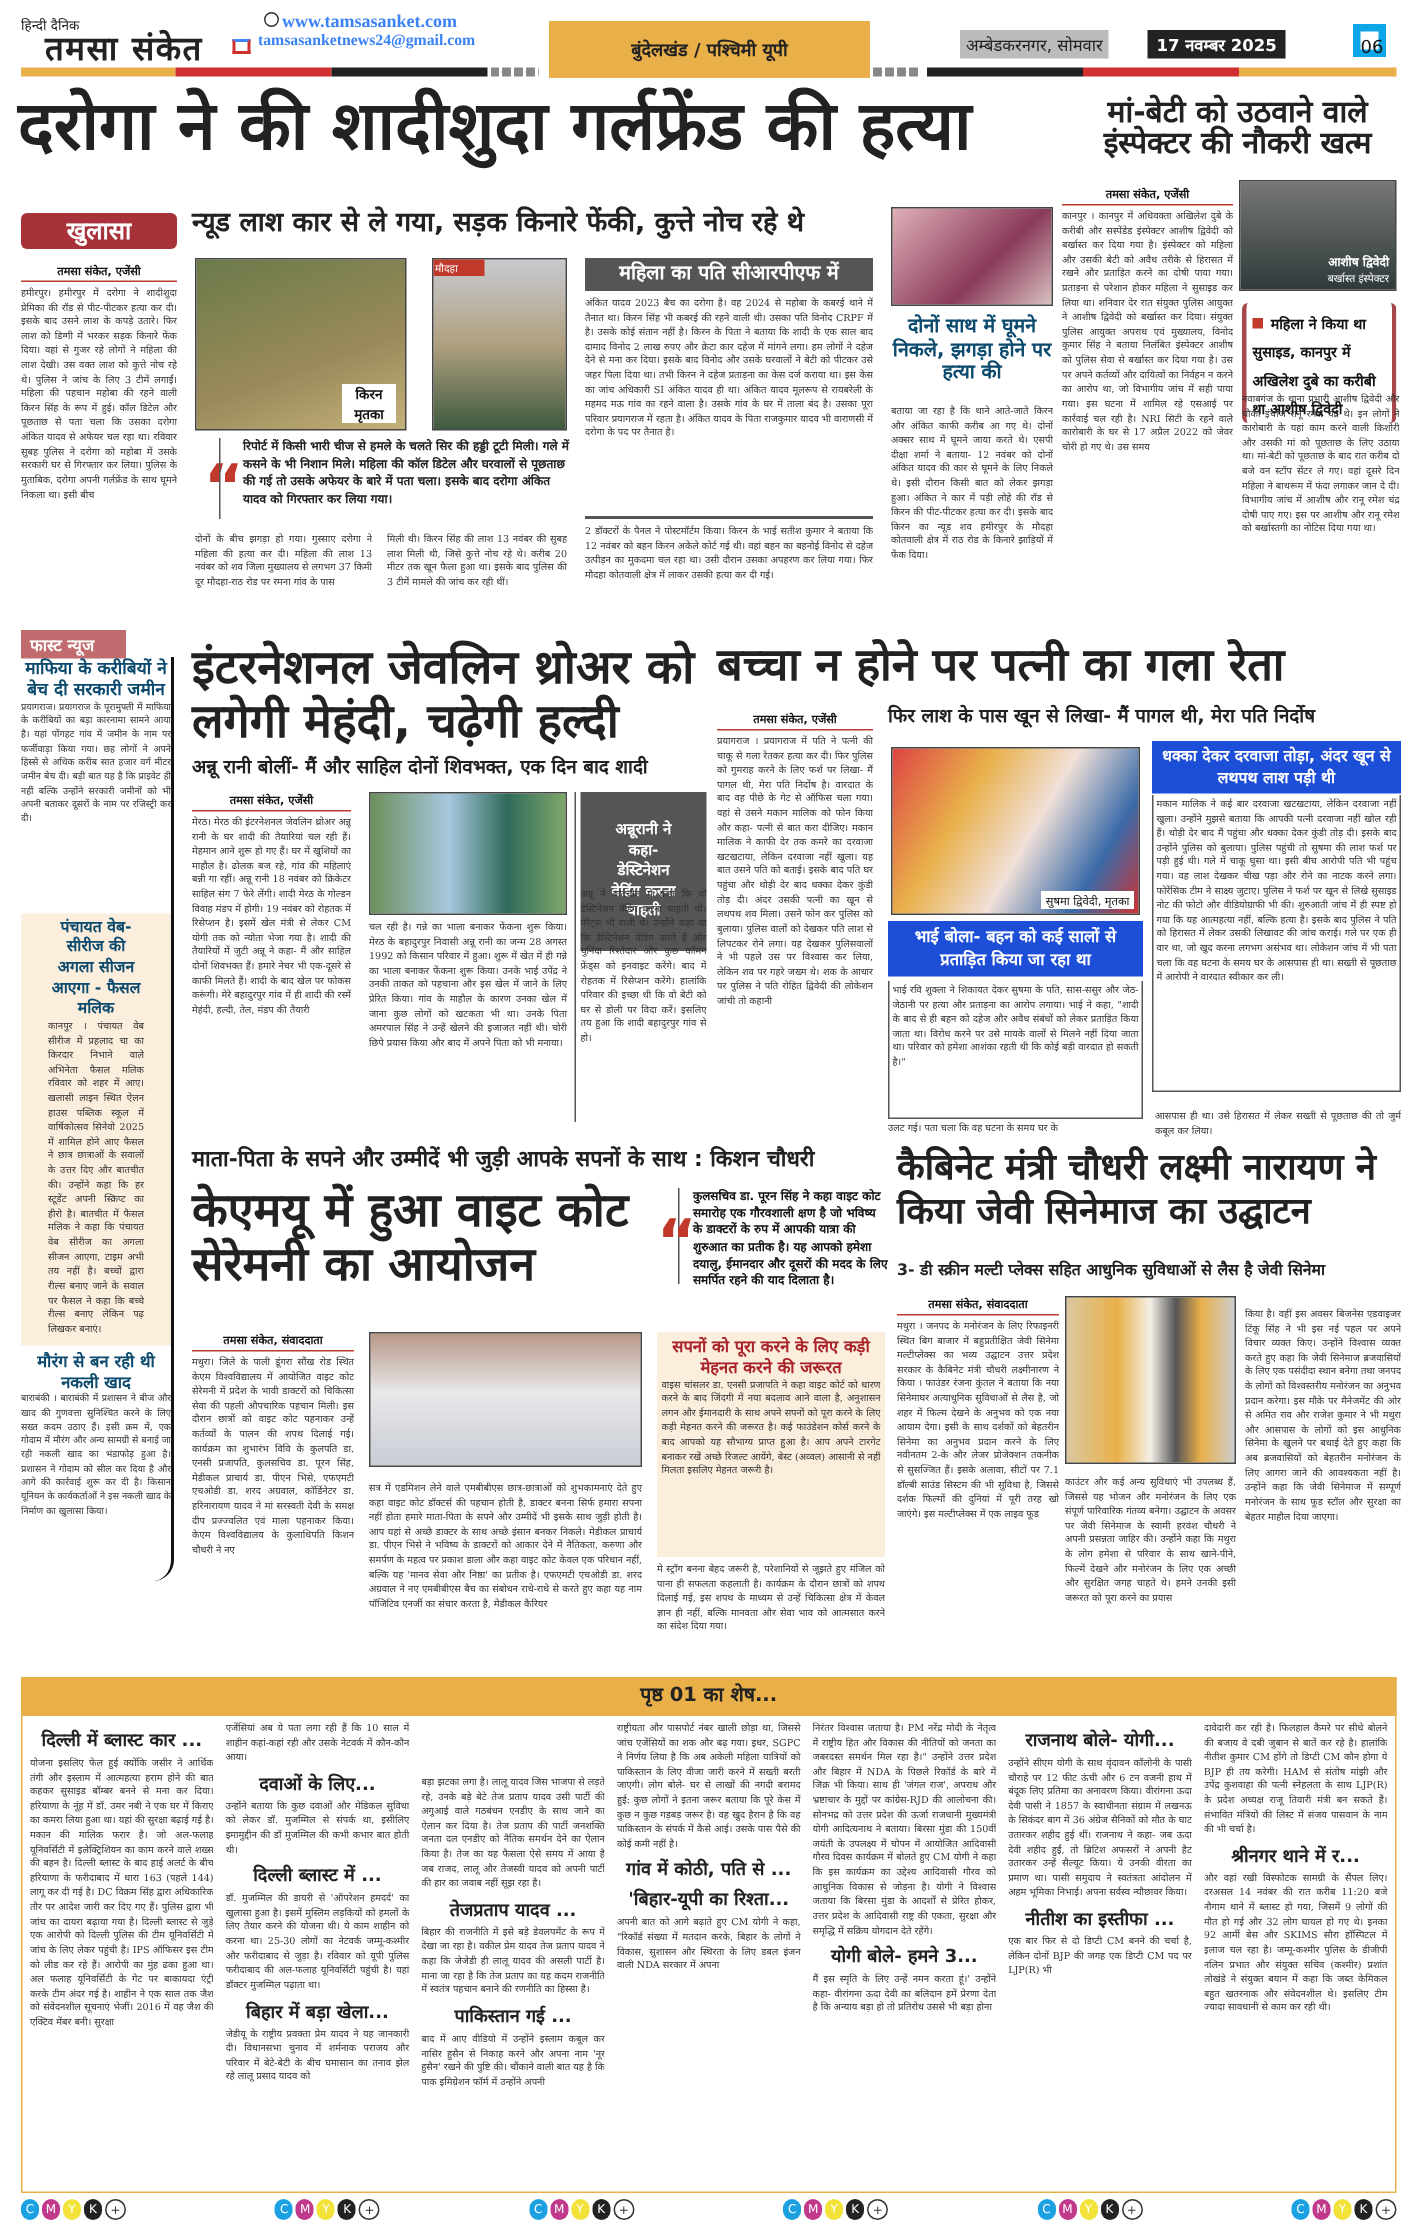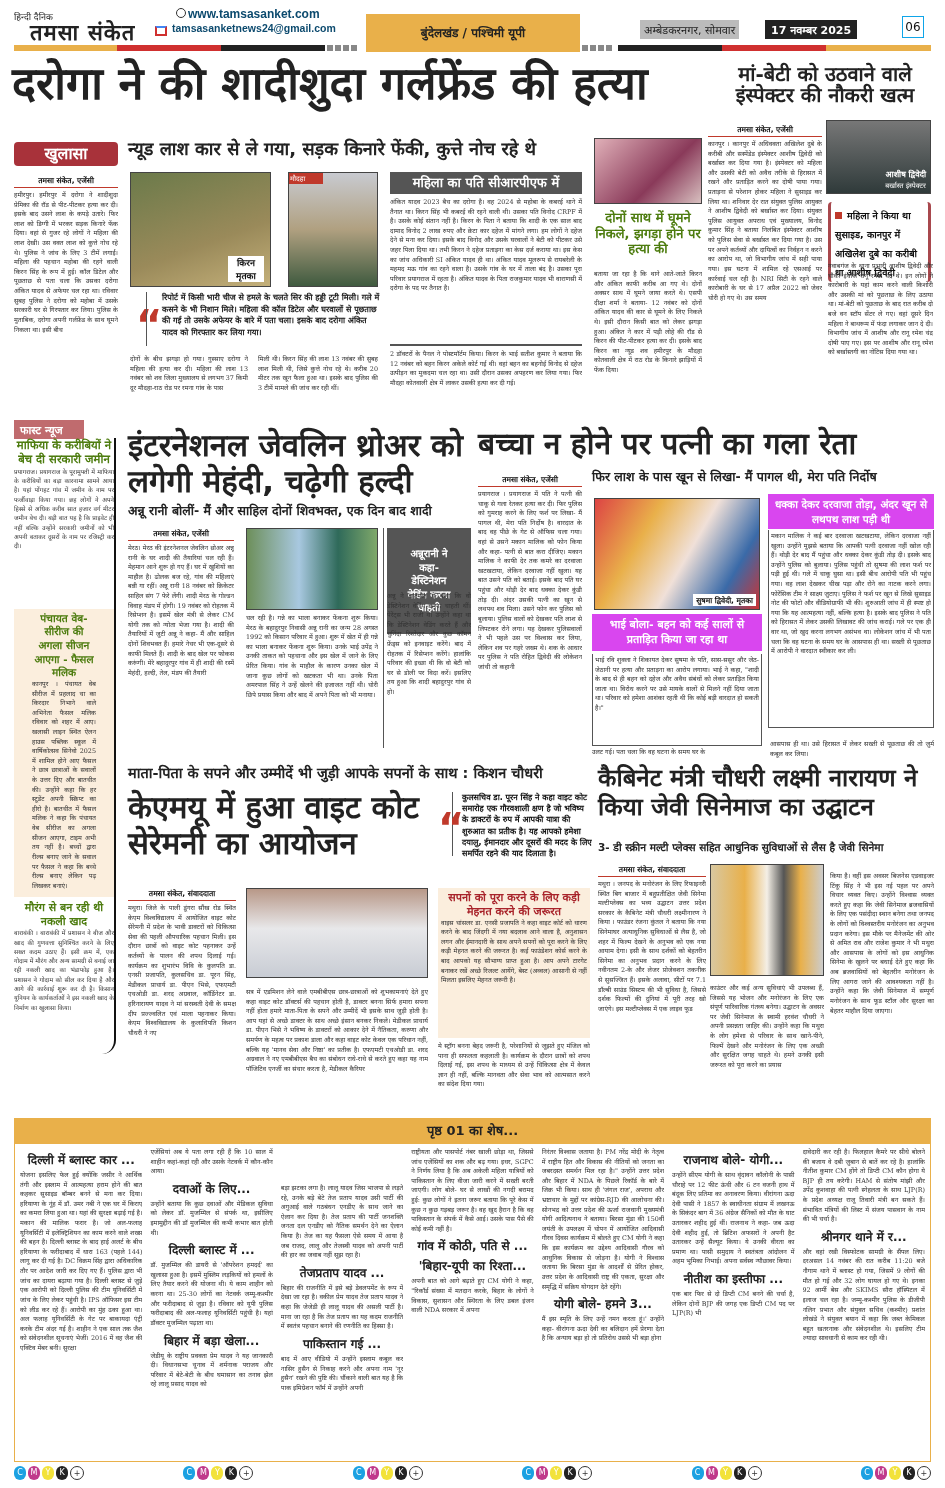--- a/index.html
+++ b/index.html
@@ -1,31 +1,31 @@
 <!DOCTYPE html>
 <html><head>
 <meta charset="utf-8">
 <style>
 *{box-sizing:border-box;margin:0;padding:0}
 body{width:945px;height:1488px;background:#fff;font-family:"DejaVu Sans",sans-serif;color:#111;position:relative;overflow:hidden}
 .abs{position:absolute}
 .hdr-small{font-size:9px;color:#222}
 .brand{font-size:22px;font-weight:bold;color:#222;letter-spacing:1px}
-.web{font-size:12px;font-weight:bold;color:#0c4a6e;font-family:Liberation Sans, sans-serif}
+.web{font-size:12px;font-weight:bold;color:#3b82f6;font-family:Liberation Serif, serif}
 .region{background:#e9b04a;color:#222;font-size:12px;padding:6px 10px;font-weight:bold}
 .dateloc{background:#bbb;color:#222;font-size:11px;padding:2px 4px}
 .datebox{background:#222;color:#fff;font-size:11px;padding:2px 6px;font-weight:bold}
-.pgbox{border:1px solid #0ea5e9;font-size:12px;width:22px;height:22px;text-align:center;line-height:20px}
+.pgbox{border:5px solid #0ea5e9;font-size:12px;width:22px;height:22px;text-align:center;line-height:20px}
 .h1{font-weight:bold;color:#222;font-family:"DejaVu Sans",sans-serif;line-height:1.05}
 .txt{font-size:6.4px;line-height:1.5;color:#333;font-family:"DejaVu Serif",serif;text-align:justify}
 .byline{font-size:7.5px;font-weight:bold;text-align:center;border-bottom:1px solid #c0392b;padding-bottom:2px;margin-bottom:3px}
 .photo{background:linear-gradient(135deg,#7a8a5a,#a09060 50,#5a6a4a);border:1px solid #444}
 .cap-dark{background:#555;color:#fff;font-weight:bold;text-align:center}
-.cap-red{background:#d946ef;color:#fff;font-weight:bold;text-align:center}
-.sub{font-weight:bold;color:#4d7c0f;text-align:center}
+.cap-red{background:#1d4ed8;color:#fff;font-weight:bold;text-align:center}
+.sub{font-weight:bold;color:#0c4a6e;text-align:center}
 .tagbox{background:#a8323a;color:#fff;font-weight:bold;font-size:16px;text-align:center;border-radius:4px}
 .fast{background:#c06b6e;color:#fff;font-size:11px;font-weight:bold;padding:2px 6px}
 .side-beige{background:#fbeedd}
 .orangebar{background:#e9b04a;color:#222;font-weight:bold;font-size:13px;text-align:center}
 .cont-h{font-weight:bold;font-size:12px;text-align:center;color:#222;margin:3px 0}
 .cmyk{display:flex;gap:2px;align-items:center}
 .cmyk span{width:12px;height:14px;border-radius:6px;font-size:8px;text-align:center;line-height:14px;color:#fff}
 .quote{color:#c0392b;font-size:40px;font-weight:bold;line-height:1}
 .vline{border-left:1px solid #555}
 </style>
@@ -123,21 +123,21 @@
 <div class="abs cap-dark" style="left:387px;top:528px;width:84px;font-size:10px;line-height:1.35;padding:19px">अन्नूरानी ने कहा- डेस्टिनेशन वेडिंग करना चाहती</div>
 <div class="abs txt" style="left:387px;top:592px;width:84px;height:156px;overflow:hidden">अन्नू ने बातचीत में कहा कि वो डेस्टिनेशन वेडिंग करना चाहती थीं। पेरेंट्स भी राजी थे। उन्होंने कहा था कि डेस्टिनेशन वेडिंग करते हैं और चुनिंदा रिश्तेदार और कुछ कॉमन फ्रेंड्स को इनवाइट करेंगे। बाद में रोहतक में रिसेप्शन करेंगे। हालांकि परिवार की इच्छा थी कि वो बेटी को घर से डोली पर विदा करें। इसलिए तय हुआ कि शादी बहादुरपुर गांव से हो।</div>
 
 <div class="abs h1" style="left:478px;top:428px;width:460px;font-size:30px;white-space:nowrap">बच्चा न होने पर पत्नी का गला रेता</div>
 <div class="abs h1" style="left:592px;top:470px;width:340px;font-size:12.5px;white-space:nowrap">फिर लाश के पास खून से लिखा- मैं पागल थी, मेरा पति निर्दोष</div>
 <div class="abs" style="left:478px;top:474px;width:104px">
  <div class="byline">तमसा संकेत, एजेंसी</div>
  <div class="txt" style="height:268px;overflow:hidden">प्रयागराज । प्रयागराज में पति ने पत्नी की चाकू से गला रेतकर हत्या कर दी। फिर पुलिस को गुमराह करने के लिए फर्श पर लिखा- मैं पागल थी, मेरा पति निर्दोष है। वारदात के बाद वह पीछे के गेट से ऑफिस चला गया। वहां से उसने मकान मालिक को फोन किया और कहा- पत्नी से बात करा दीजिए। मकान मालिक ने काफी देर तक कमरे का दरवाजा खटखटाया, लेकिन दरवाजा नहीं खुला। यह बात उसने पति को बताई। इसके बाद पति घर पहुंचा और थोड़ी देर बाद धक्का देकर कुंडी तोड़ दी। अंदर उसकी पत्नी का खून से लथपथ शव मिला। उसने फोन कर पुलिस को बुलाया। पुलिस वालों को देखकर पति लाश से लिपटकर रोने लगा। यह देखकर पुलिसवालों ने भी पहले उस पर विश्वास कर लिया, लेकिन शव पर गहरे जख्म थे। शक के आधार पर पुलिस ने पति रोहित द्विवेदी की लोकेशन जांची तो कहानी</div>
 </div>
 <div class="abs photo" style="left:594px;top:498px;width:166px;height:112px;background:linear-gradient(120deg,#d44,#e9b04a 30%,#f0e0d8 55%,#3a6aa8 80%,#c33)">
- <div class="abs" style="right:3px;bottom:3px;background:#fff;font-size:7.5px;font-weight:bold;padding:1px 3px">सुषमा द्विवेदी, मृतका</div>
+ <div class="abs" style="right:3px;bottom:3px;background:#fff;font-size:7.5px;font-weight:normal;padding:1px 3px">सुषमा द्विवेदी, मृतका</div>
 </div>
 <div class="abs cap-red" style="left:592px;top:614px;width:170px;font-size:11px;line-height:1.4;padding:3px">भाई बोला- बहन को कई सालों से प्रताड़ित किया जा रहा था</div>
 <div class="abs txt" style="left:592px;top:654px;width:170px;height:92px;overflow:hidden;border:1px solid #555;border-top:0;padding:2px">भाई रवि शुक्ला ने शिकायत देकर सुषमा के पति, सास-ससुर और जेठ-जेठानी पर हत्या और प्रताड़ना का आरोप लगाया। भाई ने कहा, "शादी के बाद से ही बहन को दहेज और अवैध संबंधों को लेकर प्रताड़ित किया जाता था। विरोध करने पर उसे मायके वालों से मिलने नहीं दिया जाता था। परिवार को हमेशा आशंका रहती थी कि कोई बड़ी वारदात हो सकती है।"</div>
 <div class="abs txt" style="left:592px;top:748px;width:170px;height:10px;overflow:hidden">उलट गई। पता चला कि वह घटना के समय घर के</div>
 <div class="abs cap-red" style="left:768px;top:494px;width:166px;font-size:10.5px;line-height:1.4;padding:3px">धक्का देकर दरवाजा तोड़ा, अंदर खून से लथपथ लाश पड़ी थी</div>
 <div class="abs txt" style="left:768px;top:530px;width:166px;height:198px;overflow:hidden;border:1px solid #555;border-top:0;padding:2px">मकान मालिक ने कई बार दरवाजा खटखटाया, लेकिन दरवाजा नहीं खुला। उन्होंने मुझसे बताया कि आपकी पत्नी दरवाजा नहीं खोल रही हैं। थोड़ी देर बाद मैं पहुंचा और धक्का देकर कुंडी तोड़ दी। इसके बाद उन्होंने पुलिस को बुलाया। पुलिस पहुंची तो सुषमा की लाश फर्श पर पड़ी हुई थी। गले में चाकू घुसा था। इसी बीच आरोपी पति भी पहुंच गया। वह लाश देखकर चीख पड़ा और रोने का नाटक करने लगा। फोरेंसिक टीम ने साक्ष्य जुटाए। पुलिस ने फर्श पर खून से लिखे सुसाइड नोट की फोटो और वीडियोग्राफी भी की। शुरुआती जांच में ही स्पष्ट हो गया कि यह आत्महत्या नहीं, बल्कि हत्या है। इसके बाद पुलिस ने पति को हिरासत में लेकर उसकी लिखावट की जांच कराई। गले पर एक ही वार था, जो खुद करना लगभग असंभव था। लोकेशन जांच में भी पता चला कि वह घटना के समय घर के आसपास ही था। सख्ती से पूछताछ में आरोपी ने वारदात स्वीकार कर ली।</div>
 <div class="abs txt" style="left:770px;top:740px;width:164px;height:20px;overflow:hidden">आसपास ही था। उसे हिरासत में लेकर सख्ती से पूछताछ की तो जुर्म कबूल कर लिया।</div>
 
 <div class="abs h1" style="left:128px;top:766px;width:460px;font-size:14.5px;white-space:nowrap">माता-पिता के सपने और उम्मीदें भी जुड़ी आपके सपनों के साथ : किशन चौधरी</div>
 <div class="abs h1" style="left:128px;top:790px;width:310px;font-size:31px;line-height:1.15">केएमयू में हुआ वाइट कोट सेरेमनी का आयोजन</div>

